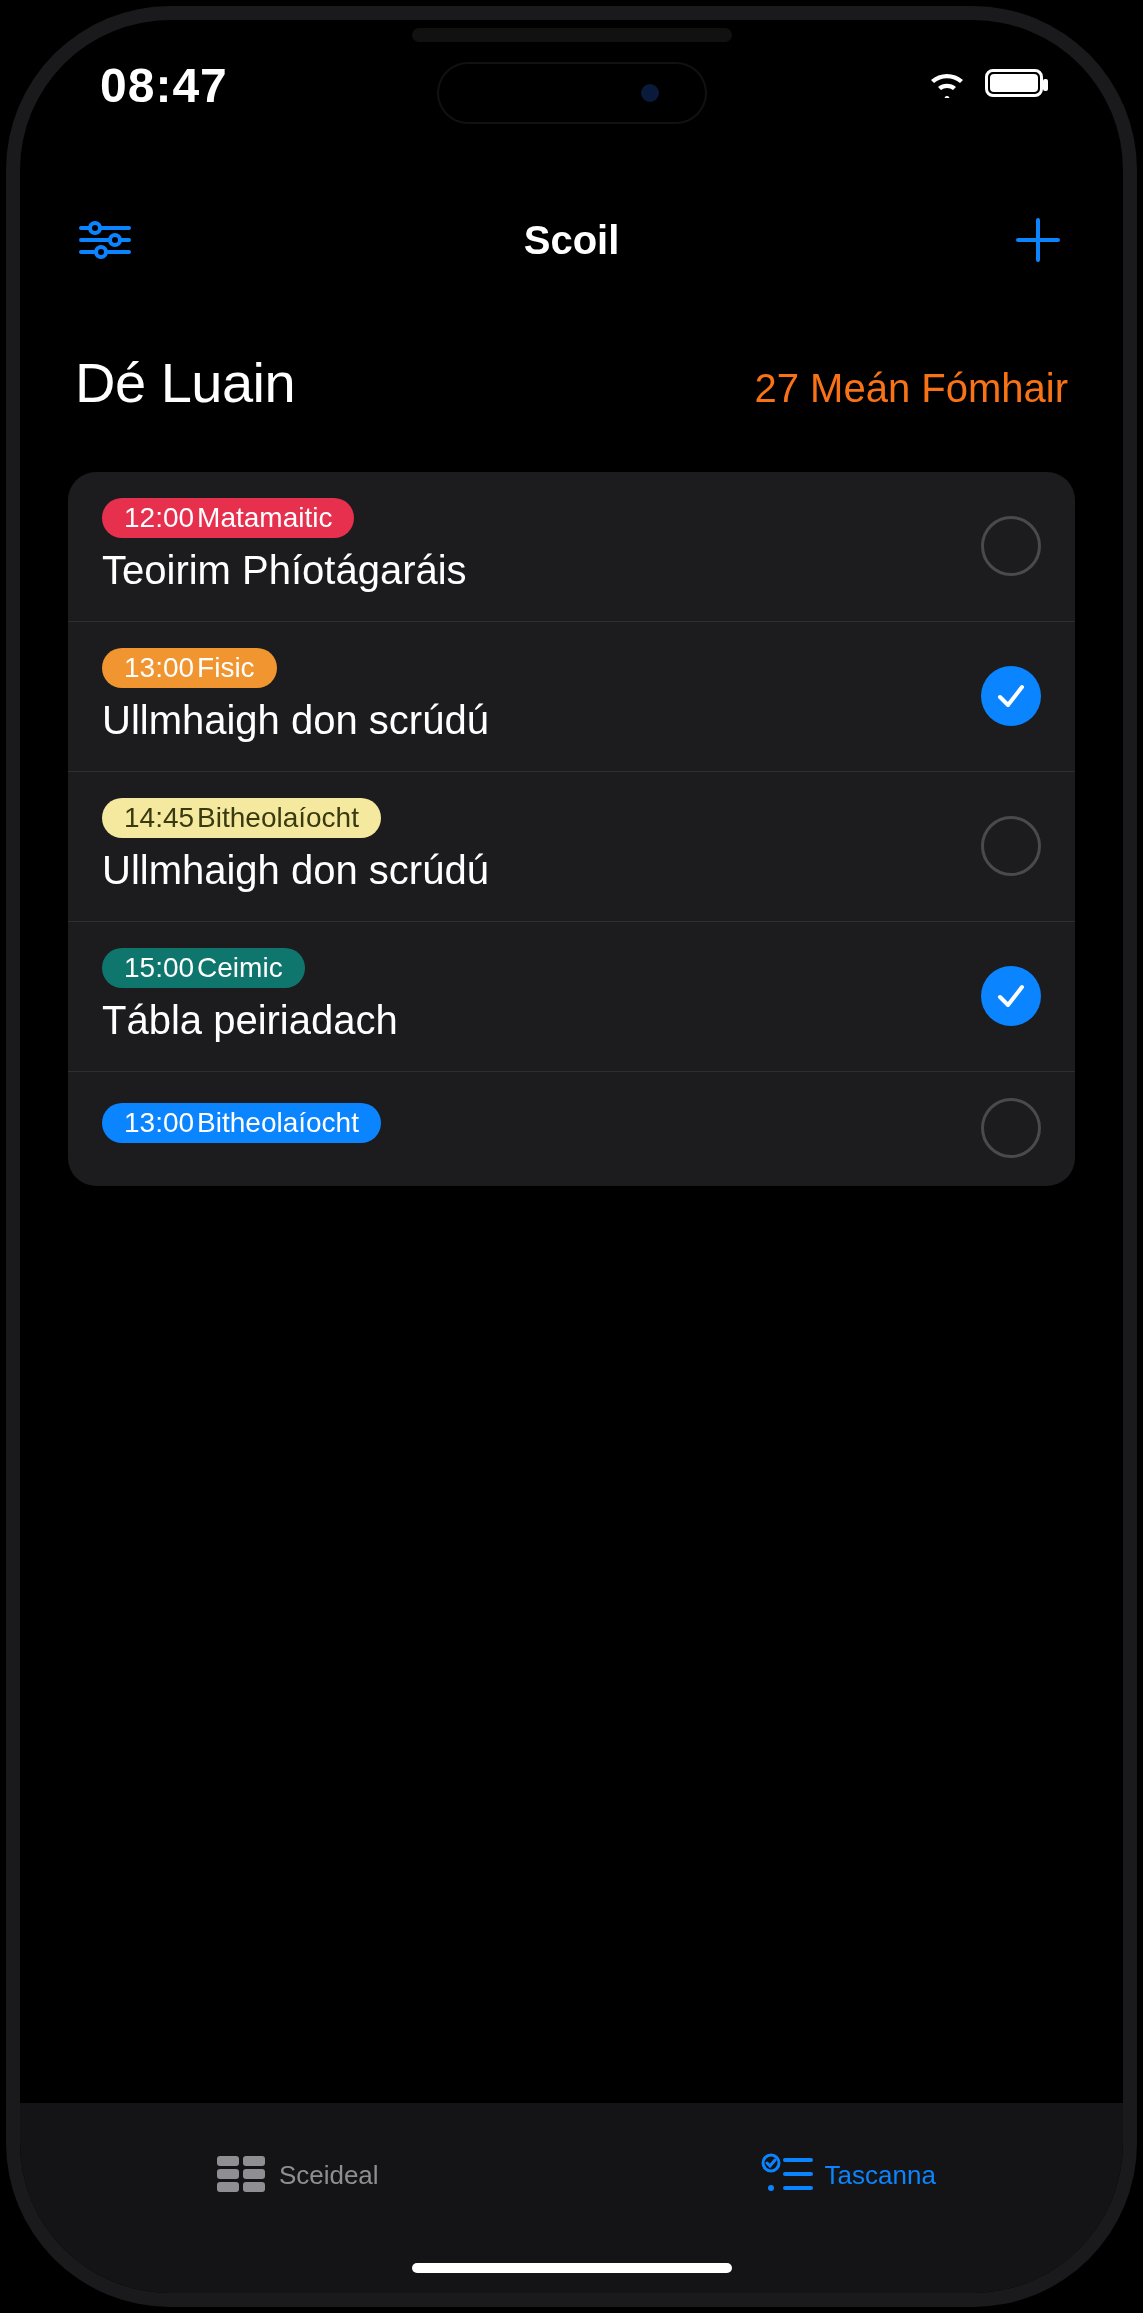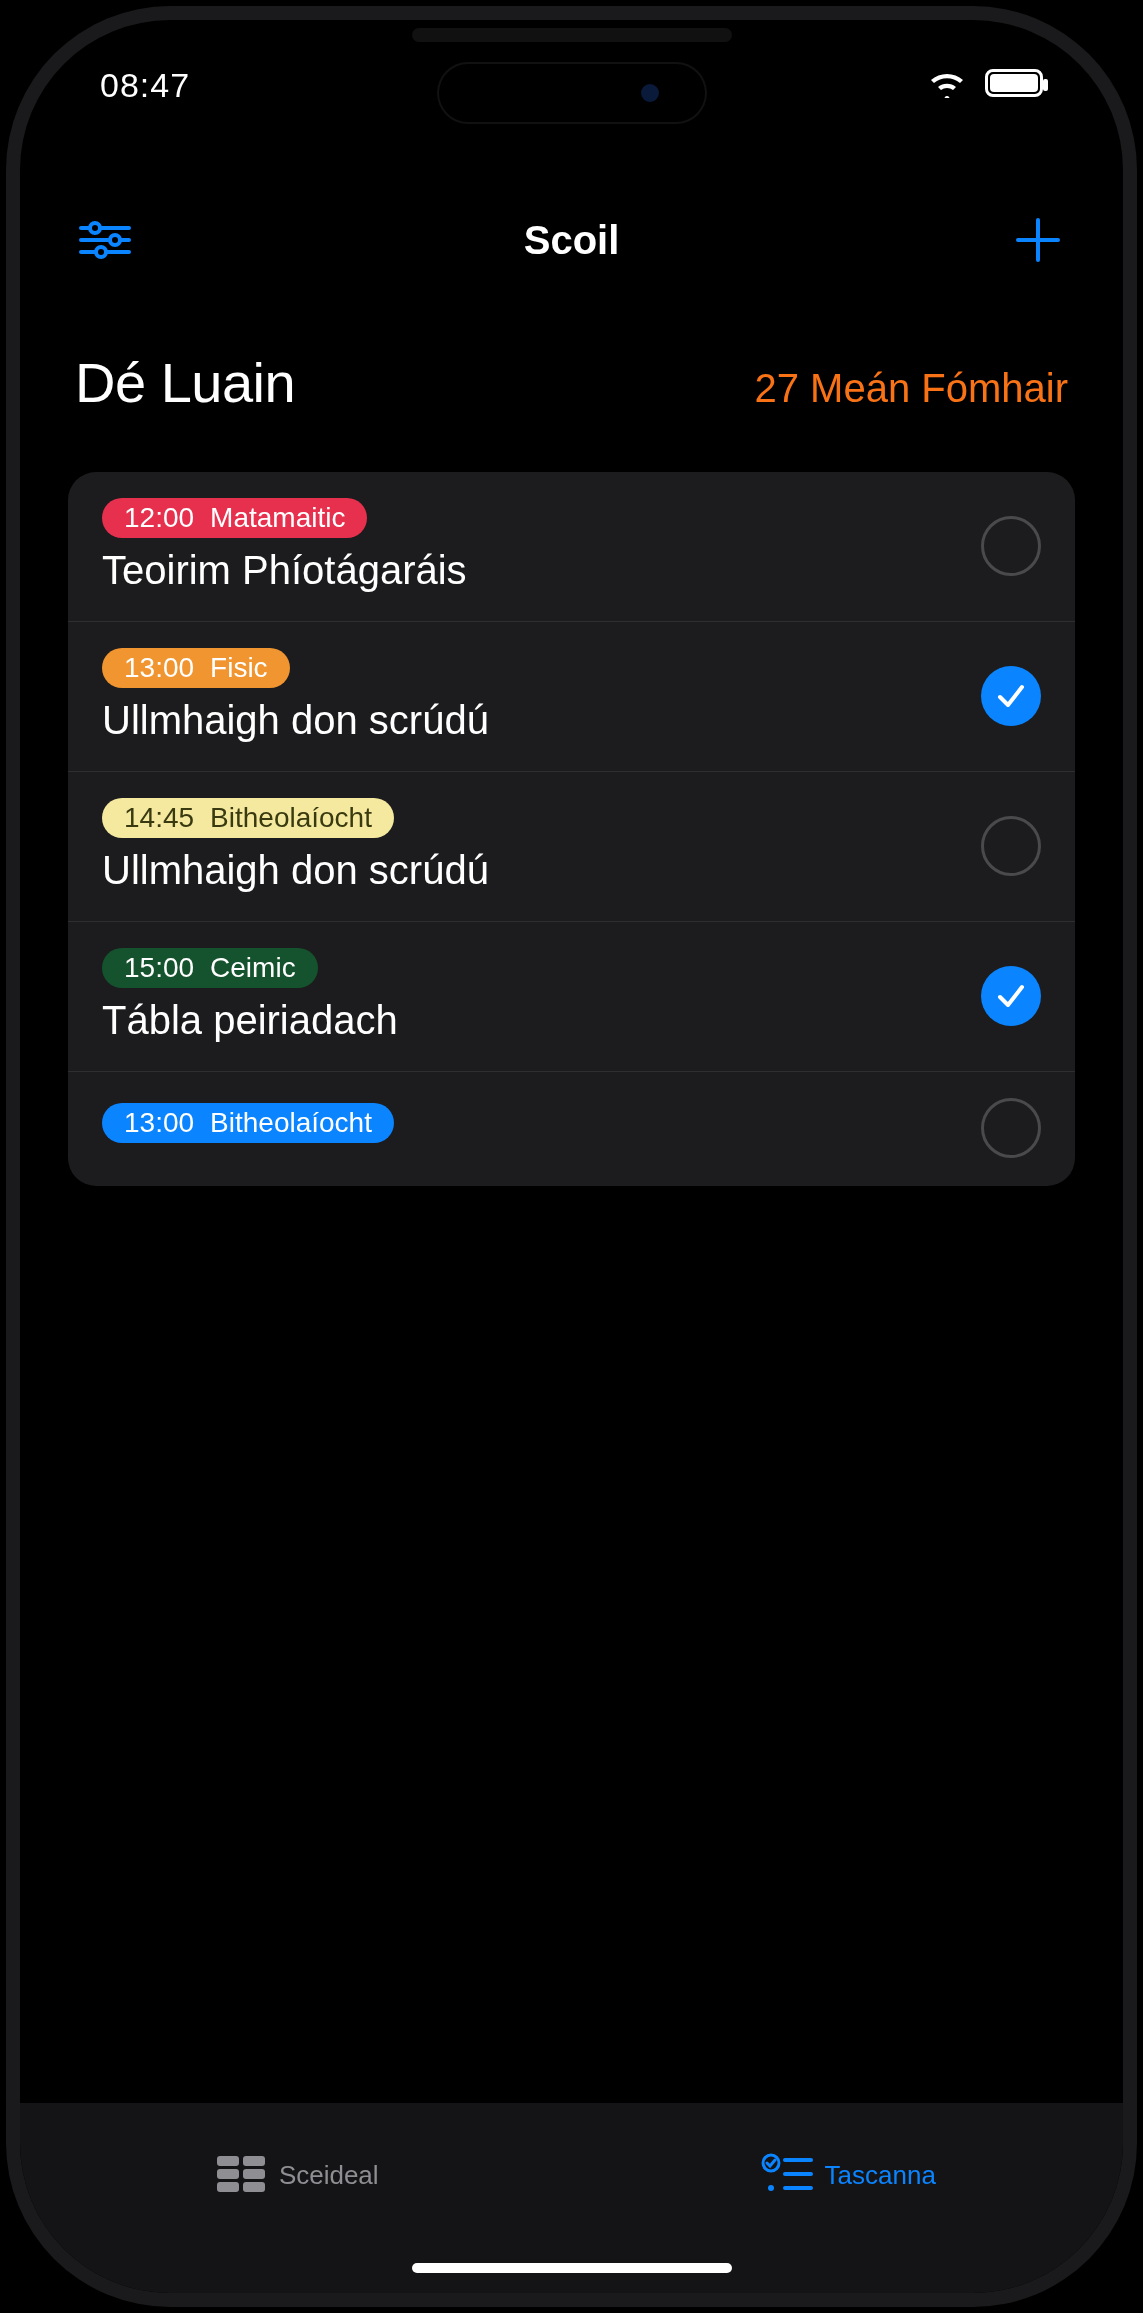--- a/index.html
+++ b/index.html
@@ -10,21 +10,21 @@
     position:absolute; left:20px; top:20px; width:1103px; height:2273px;
     background:#000; border-radius:150px; box-shadow:0 0 0 14px #1a1a1c,0 0 0 18px #000;
   }
   .notch-bar { position:absolute; top:8px; left:50%; transform:translateX(-50%); width:320px; height:14px; background:#111; border-radius:10px; }
   .island { position:absolute; top:42px; left:50%; transform:translateX(-50%); width:270px; height:62px; background:#000; border-radius:40px; box-shadow:0 0 0 2px #111 inset; }
   .island .cam { position:absolute; right:48px; top:22px; width:18px; height:18px; border-radius:50%; background:#0a1a3a; }
   .screen { position:absolute; inset:0; border-radius:150px; overflow:hidden; }
 
   
   .status { position:absolute; top:0; left:0; right:0; height:130px; display:flex; align-items:center; padding:0 80px; }
-  .status .time { font-size:34px; font-weight:400; letter-spacing:1px; }
+  .status .time { font-size:48px; font-weight:700; letter-spacing:1px; }
   .status .spacer { flex:1; }
   .status .wifi, .status .batt { margin-left:18px; }
   .batt-shell { display:inline-block; width:58px; height:28px; border:3px solid #fff; border-radius:8px; position:relative; }
   .batt-shell::after { content:""; position:absolute; right:-8px; top:7px; width:5px; height:12px; background:#fff; border-radius:2px; }
   .batt-fill { position:absolute; inset:2px; background:#fff; border-radius:4px; }
 
   
   .nav { position:absolute; top:180px; left:0; right:0; height:80px; display:flex; align-items:center; padding:0 55px;justify-content:center; }
   .nav .filters { width:60px; height:60px; display:flex; align-items:center; justify-content:center; }
   .nav .title { flex:1; text-align:center; font-size:40px; font-weight:600; }
@@ -33,21 +33,21 @@
   
   .day-header { position:absolute; top:330px; left:0; right:0; padding:0 55px; display:flex; align-items:baseline; }
   .day-header .day { font-size:56px; font-weight:400; letter-spacing:-0.5px; }
   .day-header .date { margin-left:auto; font-size:40px; font-weight:400; color:#f97316; }
 
   
   .tasks { position:absolute; top:452px; left:48px; right:48px; background:#1c1c1e; border-radius:28px; overflow:hidden; }
   .task { display:flex; align-items:center; padding:26px 34px 28px 34px; border-bottom:1px solid #2e2e30; }
   .task:last-child { border-bottom:none; }
   .task .content { flex:1; min-width:0; }
-  .pill { display:inline-flex; align-items:flex-start; gap:16px; padding:4px 22px; border-radius:30px; font-size:28px; font-weight:500; margin-bottom:10px; }
+  .pill { display:inline-flex; align-items:flex-start; gap:3px; padding:4px 22px; border-radius:30px; font-size:28px; font-weight:500; margin-bottom:10px; }
   .pill .t, .pill .s { display:inline-block; }
   .task .name { font-size:40px; font-weight:400; color:#fff; }
   .check { width:60px; height:60px; border-radius:50%; flex:0 0 auto; display:flex; align-items:center; justify-content:center; margin-left:30px; }
   .check.unchecked { border:3px solid #4a4a4c; }
   .check.checked { background:#0a84ff; }
   .check.checked svg { width:34px; height:34px; }
 
   
   .tabbar { position:absolute; bottom:0; left:0; right:0; height:190px; background:#141416; display:flex; padding-bottom:45px; }
   .tab { flex:1; display:flex; flex-direction:row; align-items:center; justify-content:center; gap:10px; }
@@ -155,21 +155,21 @@
               <span class="t">14:45</span>
               <span class="s">Bitheolaíocht</span>
             </div>
             <div class="name">Ullmhaigh don scrúdú</div>
           </div>
           <div class="check unchecked"></div>
         </div>
 
         <div class="task">
           <div class="content">
-            <div class="pill" style="background:#14532d;color:#ffffff">
+            <div class="pill" style="background:#0f766e;color:#ffffff">
               <span class="t">15:00</span>
               <span class="s">Ceimic</span>
             </div>
             <div class="name">Tábla peiriadach</div>
           </div>
           <div class="check checked">
             <svg viewBox="0 0 34 34">
                 <path d="M6 18 L14 26 L28 8" stroke="#fff" stroke-width="4" fill="none" stroke-linecap="round" stroke-linejoin="round"></path>
               </svg>
           </div>

